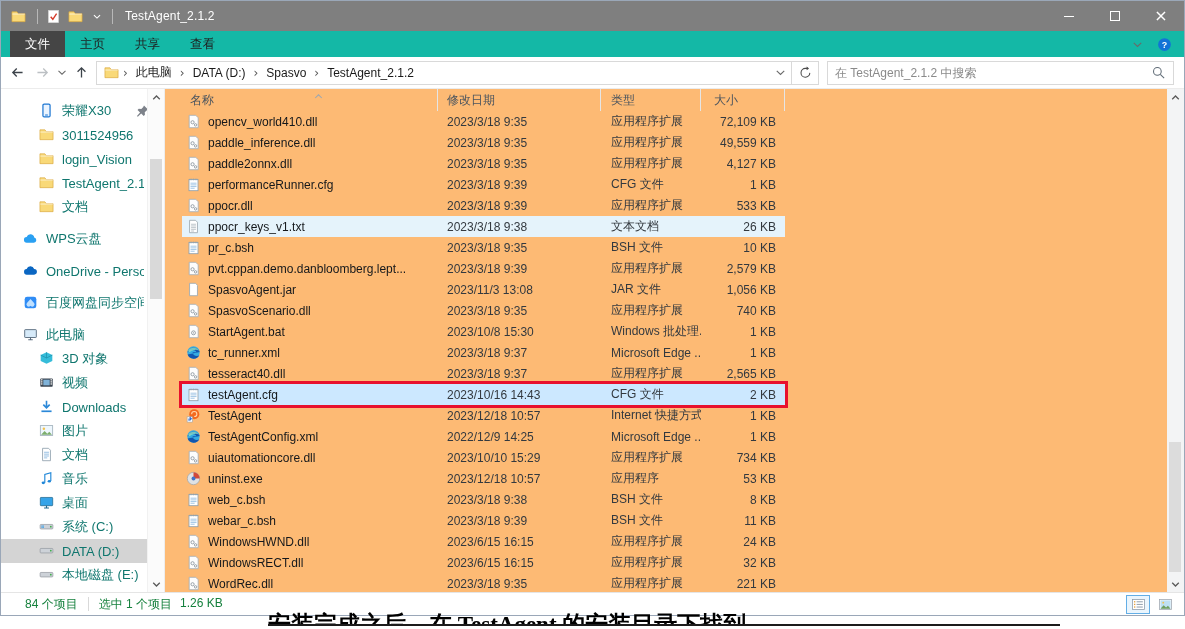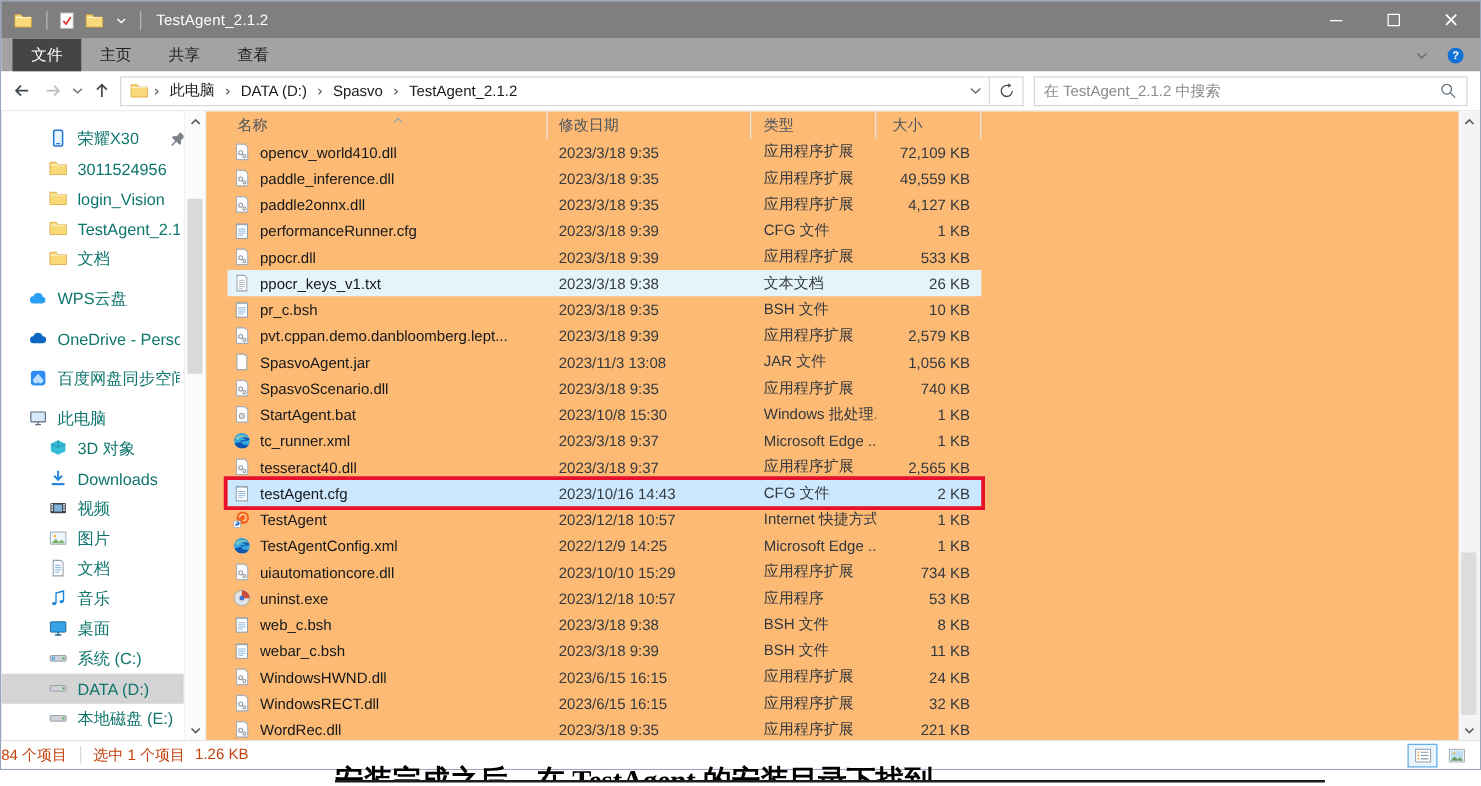--- a/index.html
+++ b/index.html
@@ -15,21 +15,21 @@
   .tb-sep { width:1px; height:15px; background:rgba(255,255,255,.45); margin:0 6px; }
   .tb-caret { width:14px; display:flex; align-items:center; justify-content:center; margin:0 2px; }
   .tb-title { font-size:12px; margin-left:6px; letter-spacing:.2px; }
   .tb-spacer { flex:1; }
   .tb-btn { width:46px; height:30px; display:flex; align-items:center; justify-content:center; }
   .glyph-min { width:10px; height:1px; background:#fff; }
   .glyph-max { width:10px; height:10px; border:1px solid #fff; }
   .glyph-close { color:#fff; font-size:16px; line-height:1; font-family:"DejaVu Sans",sans-serif; }
 
   
-  .menubar { height:26px; display:flex; align-items:stretch; background:#a3a3a3; position:relative; }
+  .menubar { height:26px; display:flex; align-items:stretch; background:#14b8a6; position:relative; }
   .mtab { padding:0 15px; display:flex; align-items:center; font-size:12.5px; color:#1f1f1f; }
   .mtab.active { background:#454545; color:#fff; margin-left:9px; }
   .menu-right { position:absolute; right:12px; top:0; height:100%; display:flex; align-items:center; gap:12px; }
 
   
   .navbar { height:32px; display:flex; align-items:center; padding:0 10px 0 4px; border-bottom:1px solid #ececec; background:#fff; }
   .nav-ic { width:25px; height:25px; display:flex; align-items:center; justify-content:center; }
   .nav-ic.small { width:14px; }
   .addressbox { height:24px; border:1px solid #d9d9d9; display:flex; align-items:center; flex:1; min-width:0; padding-left:5px; font-size:12px; color:#1a1a1a; margin-left:2px; }
   .crumb-folder { width:18px; height:18px; display:flex; align-items:center; justify-content:center; }
@@ -72,21 +72,21 @@
   .cell-date, .cell-type { white-space:nowrap; overflow:hidden; }
   .cell-date { padding-left:9px; }
   .cell-type { padding-left:10px; }
   .cell-size { text-align:right; padding-right:9px; white-space:nowrap; }
   .redbox { position:absolute; left:14px; width:609px; height:27px; border:3px solid #e8112d; pointer-events:none; }
 
   .list-scroll { width:17px; flex:none; position:relative; background:#f3f4f5; }
   .list-thumb { position:absolute; left:2px; width:12px; background:#dcdcdc; bottom:20px; height:130px; }
 
   
-  .statusbar { position:absolute; left:0; right:0; bottom:0; height:23px; border-top:1px solid #e5e5e5; display:flex; align-items:center; font-size:12px; color:#c2410c; padding-left:0; gap:10px; background:#fff; }
+  .statusbar { position:absolute; left:0; right:0; bottom:0; height:23px; border-top:1px solid #e5e5e5; display:flex; align-items:center; font-size:12px; color:#15803d; padding-left:24px; gap:10px; background:#fff; }
   .sb-sep { width:1px; height:14px; background:#d9d9d9; }
   .sb-group { display:flex; gap:8px; }
   .sb-right { margin-left:auto; display:flex; gap:3px; margin-right:7px; }
   .view-btn { width:24px; height:19px; display:flex; align-items:center; justify-content:center; }
   .view-btn.active { border:1px solid #63aee6; background:#eaf5fd; }
 
   
   .below { position:absolute; left:268px; top:612px; width:792px; height:14px; overflow:hidden; border-bottom:2px solid #1c1c1c; font-family:"Liberation Serif",serif; font-size:23px; font-weight:600; color:#000; white-space:nowrap; line-height:1.1; }
 </style>
 </head>
@@ -306,46 +306,46 @@
             <span class="side-label">此电脑</span>
           </div>
           <div class="side-item ind1">
             <span class="side-icn">
               <svg xmlns="http://www.w3.org/2000/svg" width="15" height="15" viewBox="0 0 16 16">
                 <path d="M8 1.3l6.2 3v6.4L8 13.7l-6.2-3V4.3z" fill="#35bcd9"></path>
                 <path d="M8 1.3v6.2L1.8 4.3M8 7.5l6.2-3.2" stroke="#1d93ad" stroke-width=".8" fill="none"></path>
               </svg>
             </span>
             <span class="side-label">3D 对象</span>
-          </div>
-          <div class="side-item ind1">
-            <span class="side-icn">
-              <svg xmlns="http://www.w3.org/2000/svg" width="15" height="15" viewBox="0 0 16 16">
-                <path d="M8 1.8v7.4M4.6 6l3.4 3.4L11.4 6" stroke="#2b88d8" stroke-width="1.7" fill="none"></path>
-                <path d="M2.6 12.2h10.8v1.8H2.6z" fill="#2b88d8"></path>
-              </svg>
-            </span>
-            <span class="side-label">Downloads</span>
           </div>
           <div class="side-item ind1">
             <span class="side-icn">
               <svg xmlns="http://www.w3.org/2000/svg" width="15" height="15" viewBox="0 0 16 16">
                 <rect x="1.4" y="3.6" width="13.2" height="8.8" rx=".8" fill="#3a4450"></rect>
                 <g fill="#e8e8e8">
                   <rect x="2.2" y="4.4" width="1.5" height="1.5"></rect>
                   <rect x="2.2" y="6.6" width="1.5" height="1.5"></rect>
                   <rect x="2.2" y="8.8" width="1.5" height="1.5"></rect>
                   <rect x="12.3" y="4.4" width="1.5" height="1.5"></rect>
                   <rect x="12.3" y="6.6" width="1.5" height="1.5"></rect>
                   <rect x="12.3" y="8.8" width="1.5" height="1.5"></rect>
                 </g>
                 <rect x="4.6" y="5" width="6.8" height="6" fill="#7fb2d8"></rect>
               </svg>
             </span>
             <span class="side-label">视频</span>
+          </div>
+          <div class="side-item ind1">
+            <span class="side-icn">
+              <svg xmlns="http://www.w3.org/2000/svg" width="15" height="15" viewBox="0 0 16 16">
+                <path d="M8 1.8v7.4M4.6 6l3.4 3.4L11.4 6" stroke="#2b88d8" stroke-width="1.7" fill="none"></path>
+                <path d="M2.6 12.2h10.8v1.8H2.6z" fill="#2b88d8"></path>
+              </svg>
+            </span>
+            <span class="side-label">Downloads</span>
           </div>
           <div class="side-item ind1">
             <span class="side-icn">
               <svg xmlns="http://www.w3.org/2000/svg" width="15" height="15" viewBox="0 0 16 16">
                 <rect x="1.4" y="2.8" width="13.2" height="10.4" fill="#eef7fd" stroke="#97a8b4" stroke-width=".8"></rect>
                 <circle cx="5.2" cy="6.2" r="1.3" fill="#f2c14e"></circle>
                 <path d="M2.2 12.4l3.8-3.8 2.8 2.8 2.2-2.2 2.8 3.2z" fill="#7cae6d"></path>
               </svg>
             </span>
             <span class="side-label">图片</span>

